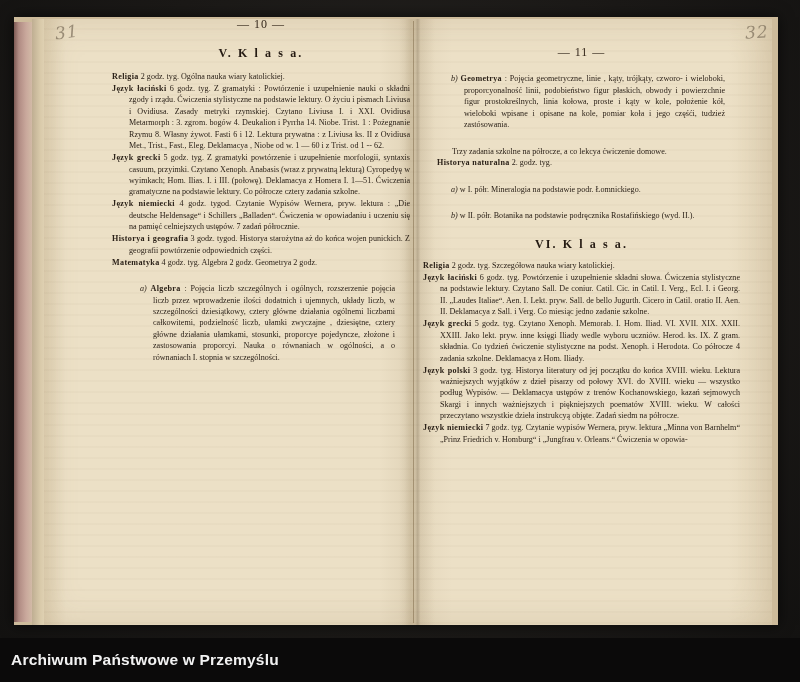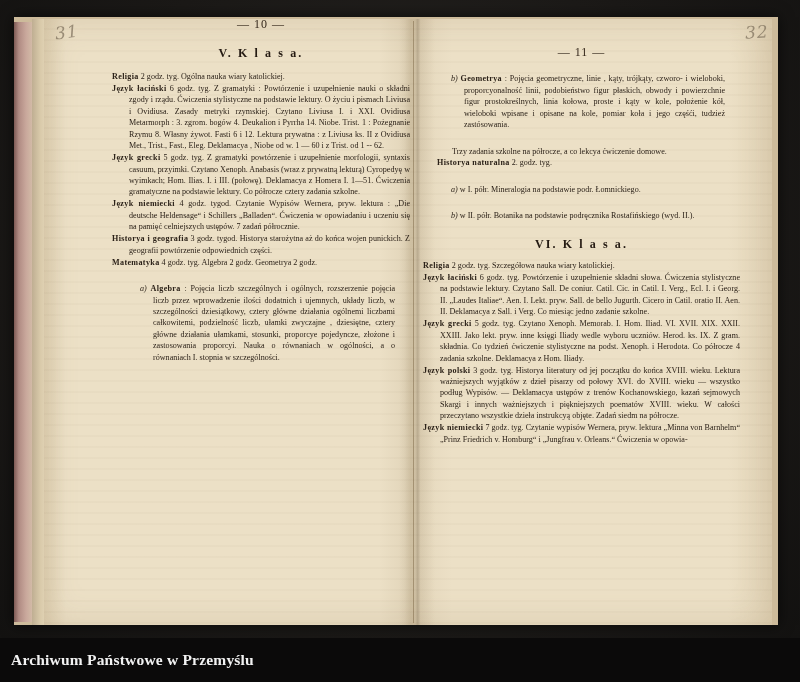--- a/index.html
+++ b/index.html
@@ -190,21 +190,21 @@
     left: 0;
     bottom: 0;
     width: 800px;
     height: 44px;
     background: #0b0a0a;
     display: flex;
     align-items: center;
   }
   #watermark-text {
     color: #f2f2f2;
-    font-family: Liberation Serif, serif;
+    font-family: Liberation Sans, sans-serif;
     font-size: 15.5px;
     font-weight: bold;
     padding-left: 11px;
     letter-spacing: 0.2px;
   }
 </style>
 </head>
 <body>
 
 <div id="scan">

